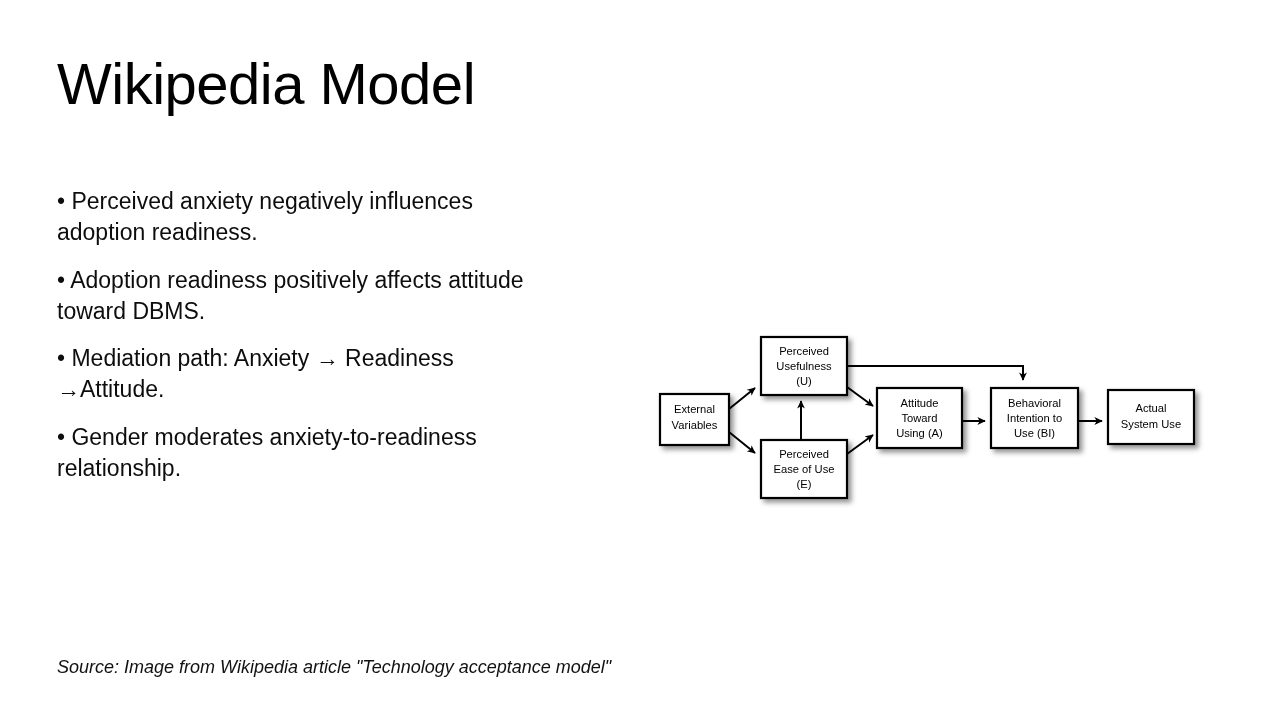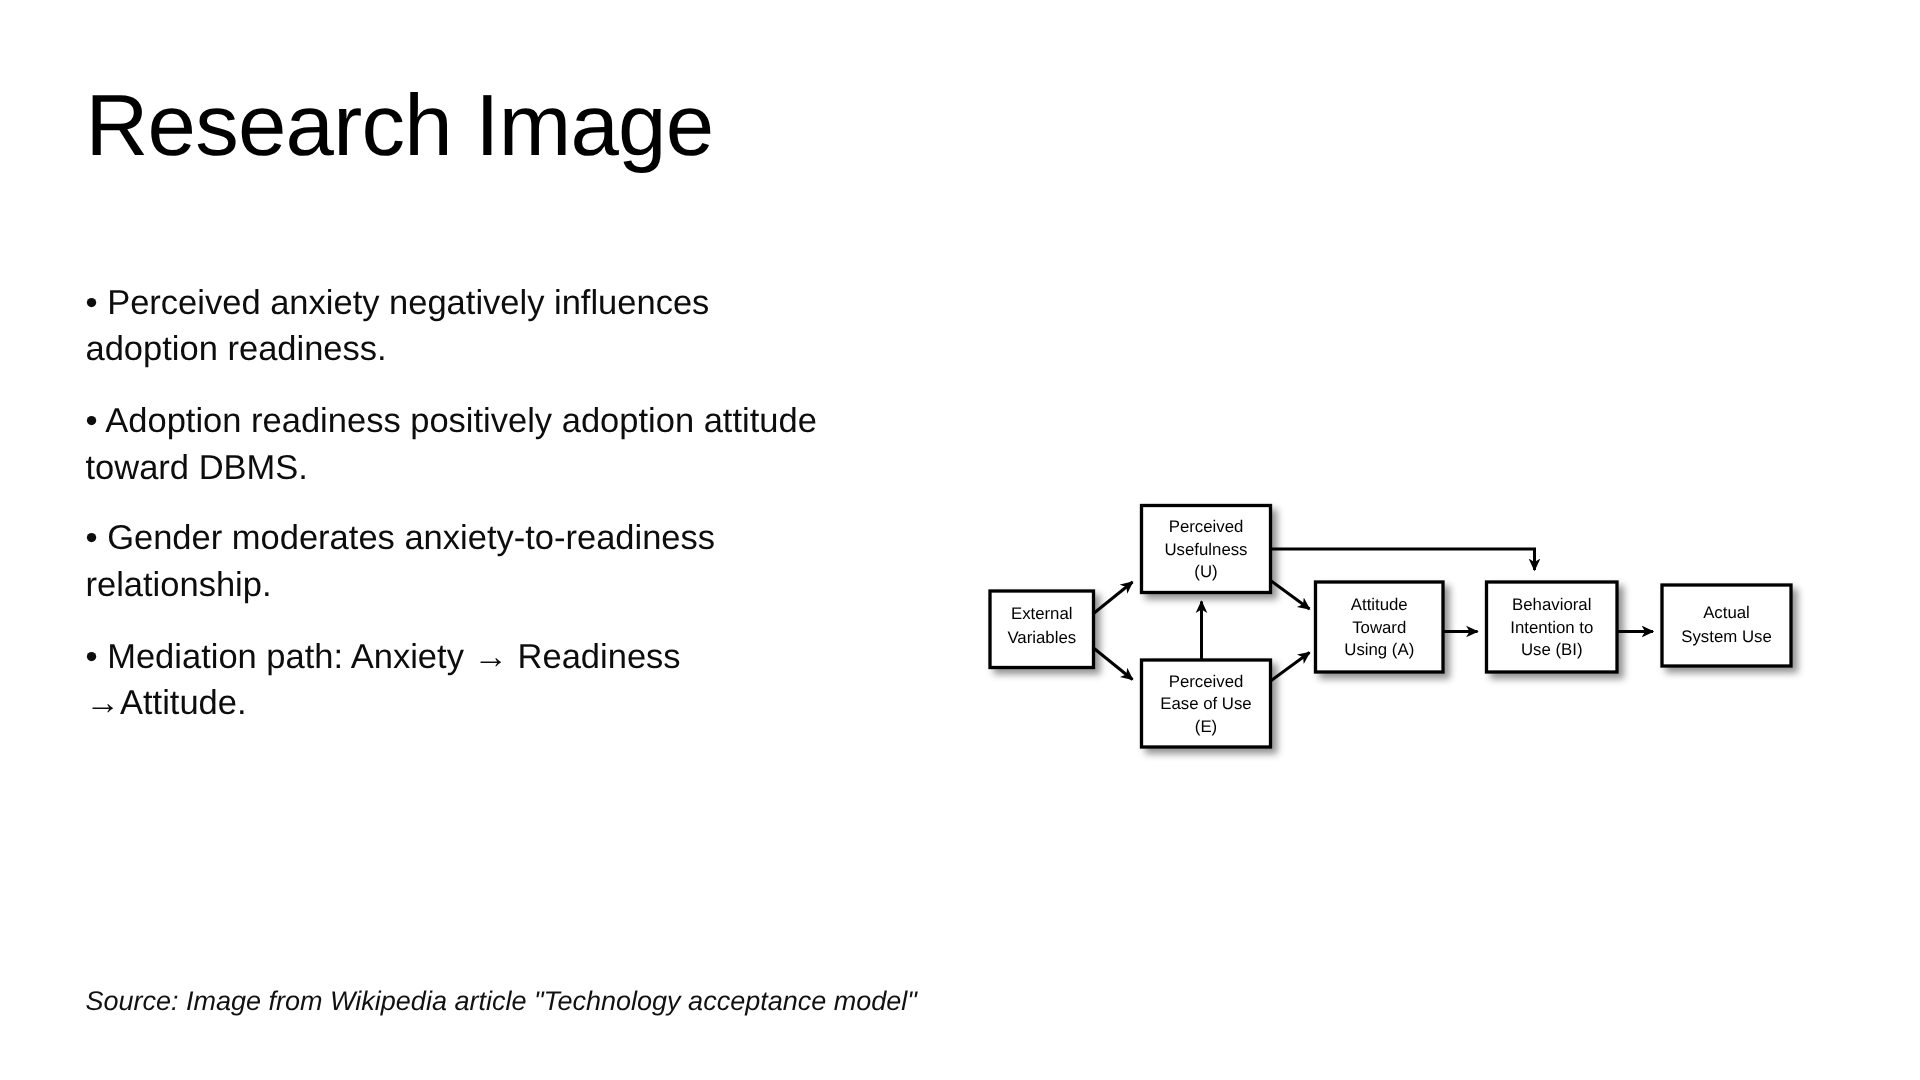--- a/index.html
+++ b/index.html
@@ -84,27 +84,27 @@
   }
   .dg-line {
     stroke: #000000;
     stroke-width: 2;
     fill: none;
   }
 </style>
 </head>
 <body>
 
-<div id="slide-title">Research Image</div>
+<div id="slide-title">Wikipedia Model</div>
 
 <div id="bullet-list">
   <div class="bullet-item">• Perceived anxiety negatively influences adoption readiness.</div>
-  <div class="bullet-item">• Adoption readiness positively adoption attitude toward DBMS.</div>
+  <div class="bullet-item">• Adoption readiness positively affects attitude toward DBMS.</div>
+  <div class="bullet-item">• Mediation path: Anxiety  → Readiness  →Attitude.</div>
   <div class="bullet-item">• Gender moderates anxiety-to-readiness relationship.</div>
-  <div class="bullet-item">• Mediation path: Anxiety  → Readiness  →Attitude.</div>
 </div>
 
 <div id="tam-diagram">
   <svg viewBox="0 0 560 185" xmlns="http://www.w3.org/2000/svg">
     <defs>
       <filter id="boxShadow" x="-30%" y="-30%" width="180%" height="180%">
         <feDropShadow dx="3.5" dy="3.5" stdDeviation="2.6" flood-color="#000000" flood-opacity="0.42"></feDropShadow>
       </filter>
       <marker id="arrowHead" markerWidth="9" markerHeight="9" refX="7.6" refY="4.5" orient="auto" markerUnits="userSpaceOnUse">
         <path d="M0,0.6 L8.4,4.5 L0,8.4 L2.3,4.5 Z" fill="#000000"></path>

